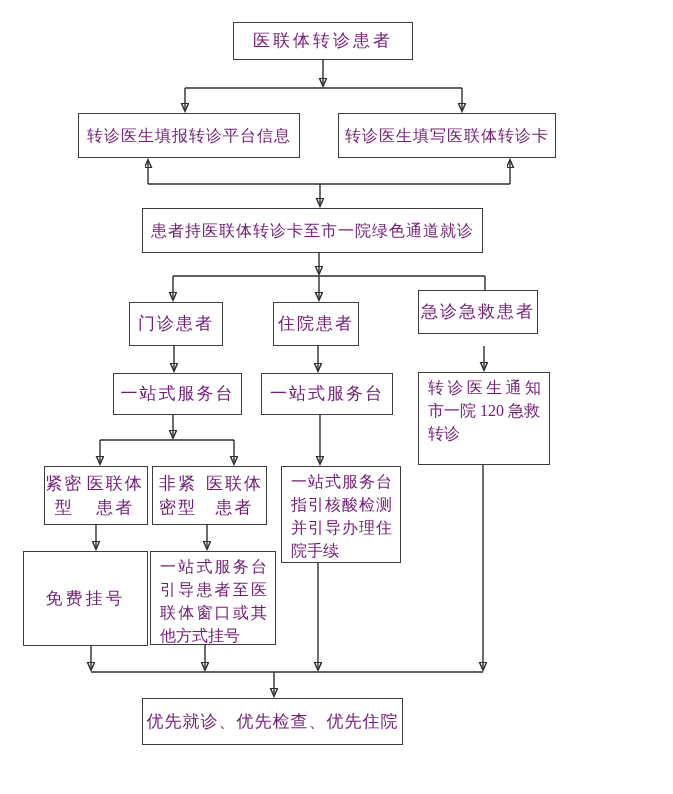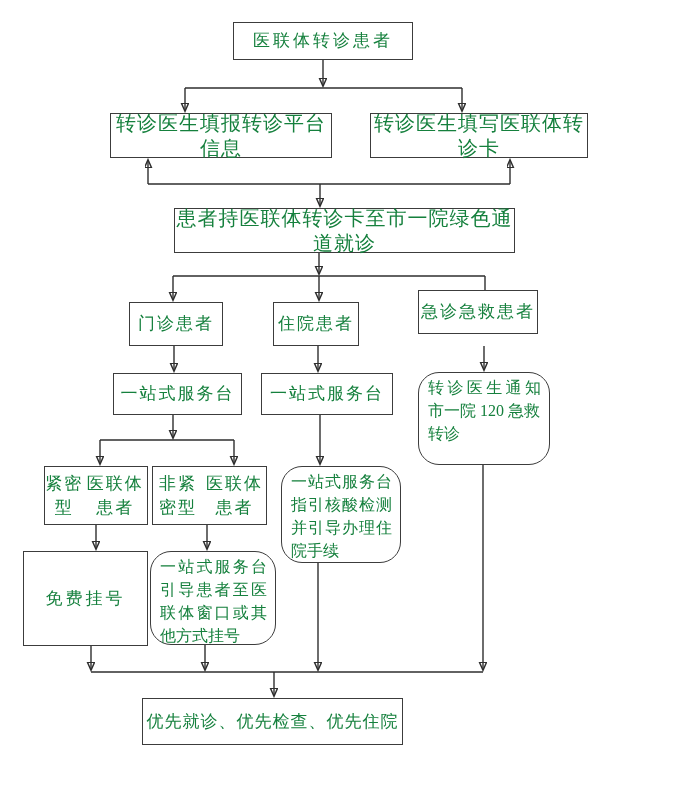--- a/index.html
+++ b/index.html
@@ -1,36 +1,36 @@
 <!DOCTYPE html>
 <html><head>
 <meta charset="utf-8">
 <style>
   html,body{margin:0;padding:0;background:#ffffff;}
   .canvas{
     position:relative;width:673px;height:794px;background:#ffffff;
     font-family:"Liberation Serif","DejaVu Serif",serif;
-    color:#15803d;overflow:hidden;
+    color:#701a75;overflow:hidden;
   }
   svg.connectors{position:absolute;left:0;top:0;z-index:1;}
   svg.connectors path{stroke:#2e2e2e;stroke-width:1.4;fill:none;}
   .bx{
     position:absolute;z-index:2;box-sizing:border-box;
     border:1.5px solid #3c3c3c;background:#ffffff;
     display:flex;align-items:center;justify-content:center;
     text-align:center;font-size:17px;line-height:1.25;
   }
   .bx.single span{display:block;}
-  .fs16{font-size:20px;margin-left:32px;}
+  .fs16{font-size:16px;}
   .ls1{letter-spacing:1px;}
   .ls2{letter-spacing:2px;}
   .ls3{letter-spacing:3px;}
   .bx.multi{
     display:block;text-align:left;padding:3px 8px 8px 9px;
-    font-size:16px;letter-spacing:0;border-radius:21px;
+    font-size:16px;letter-spacing:0;
   }
   .bx.multi .ln{line-height:23px;white-space:nowrap;}
   .bx.multi .ln.just{text-align:justify;text-align-last:justify;white-space:normal;}
   .bx.twolines{flex-direction:row;line-height:24px;}
 </style>
 </head>
 <body>
 
 <div class="canvas">
 

